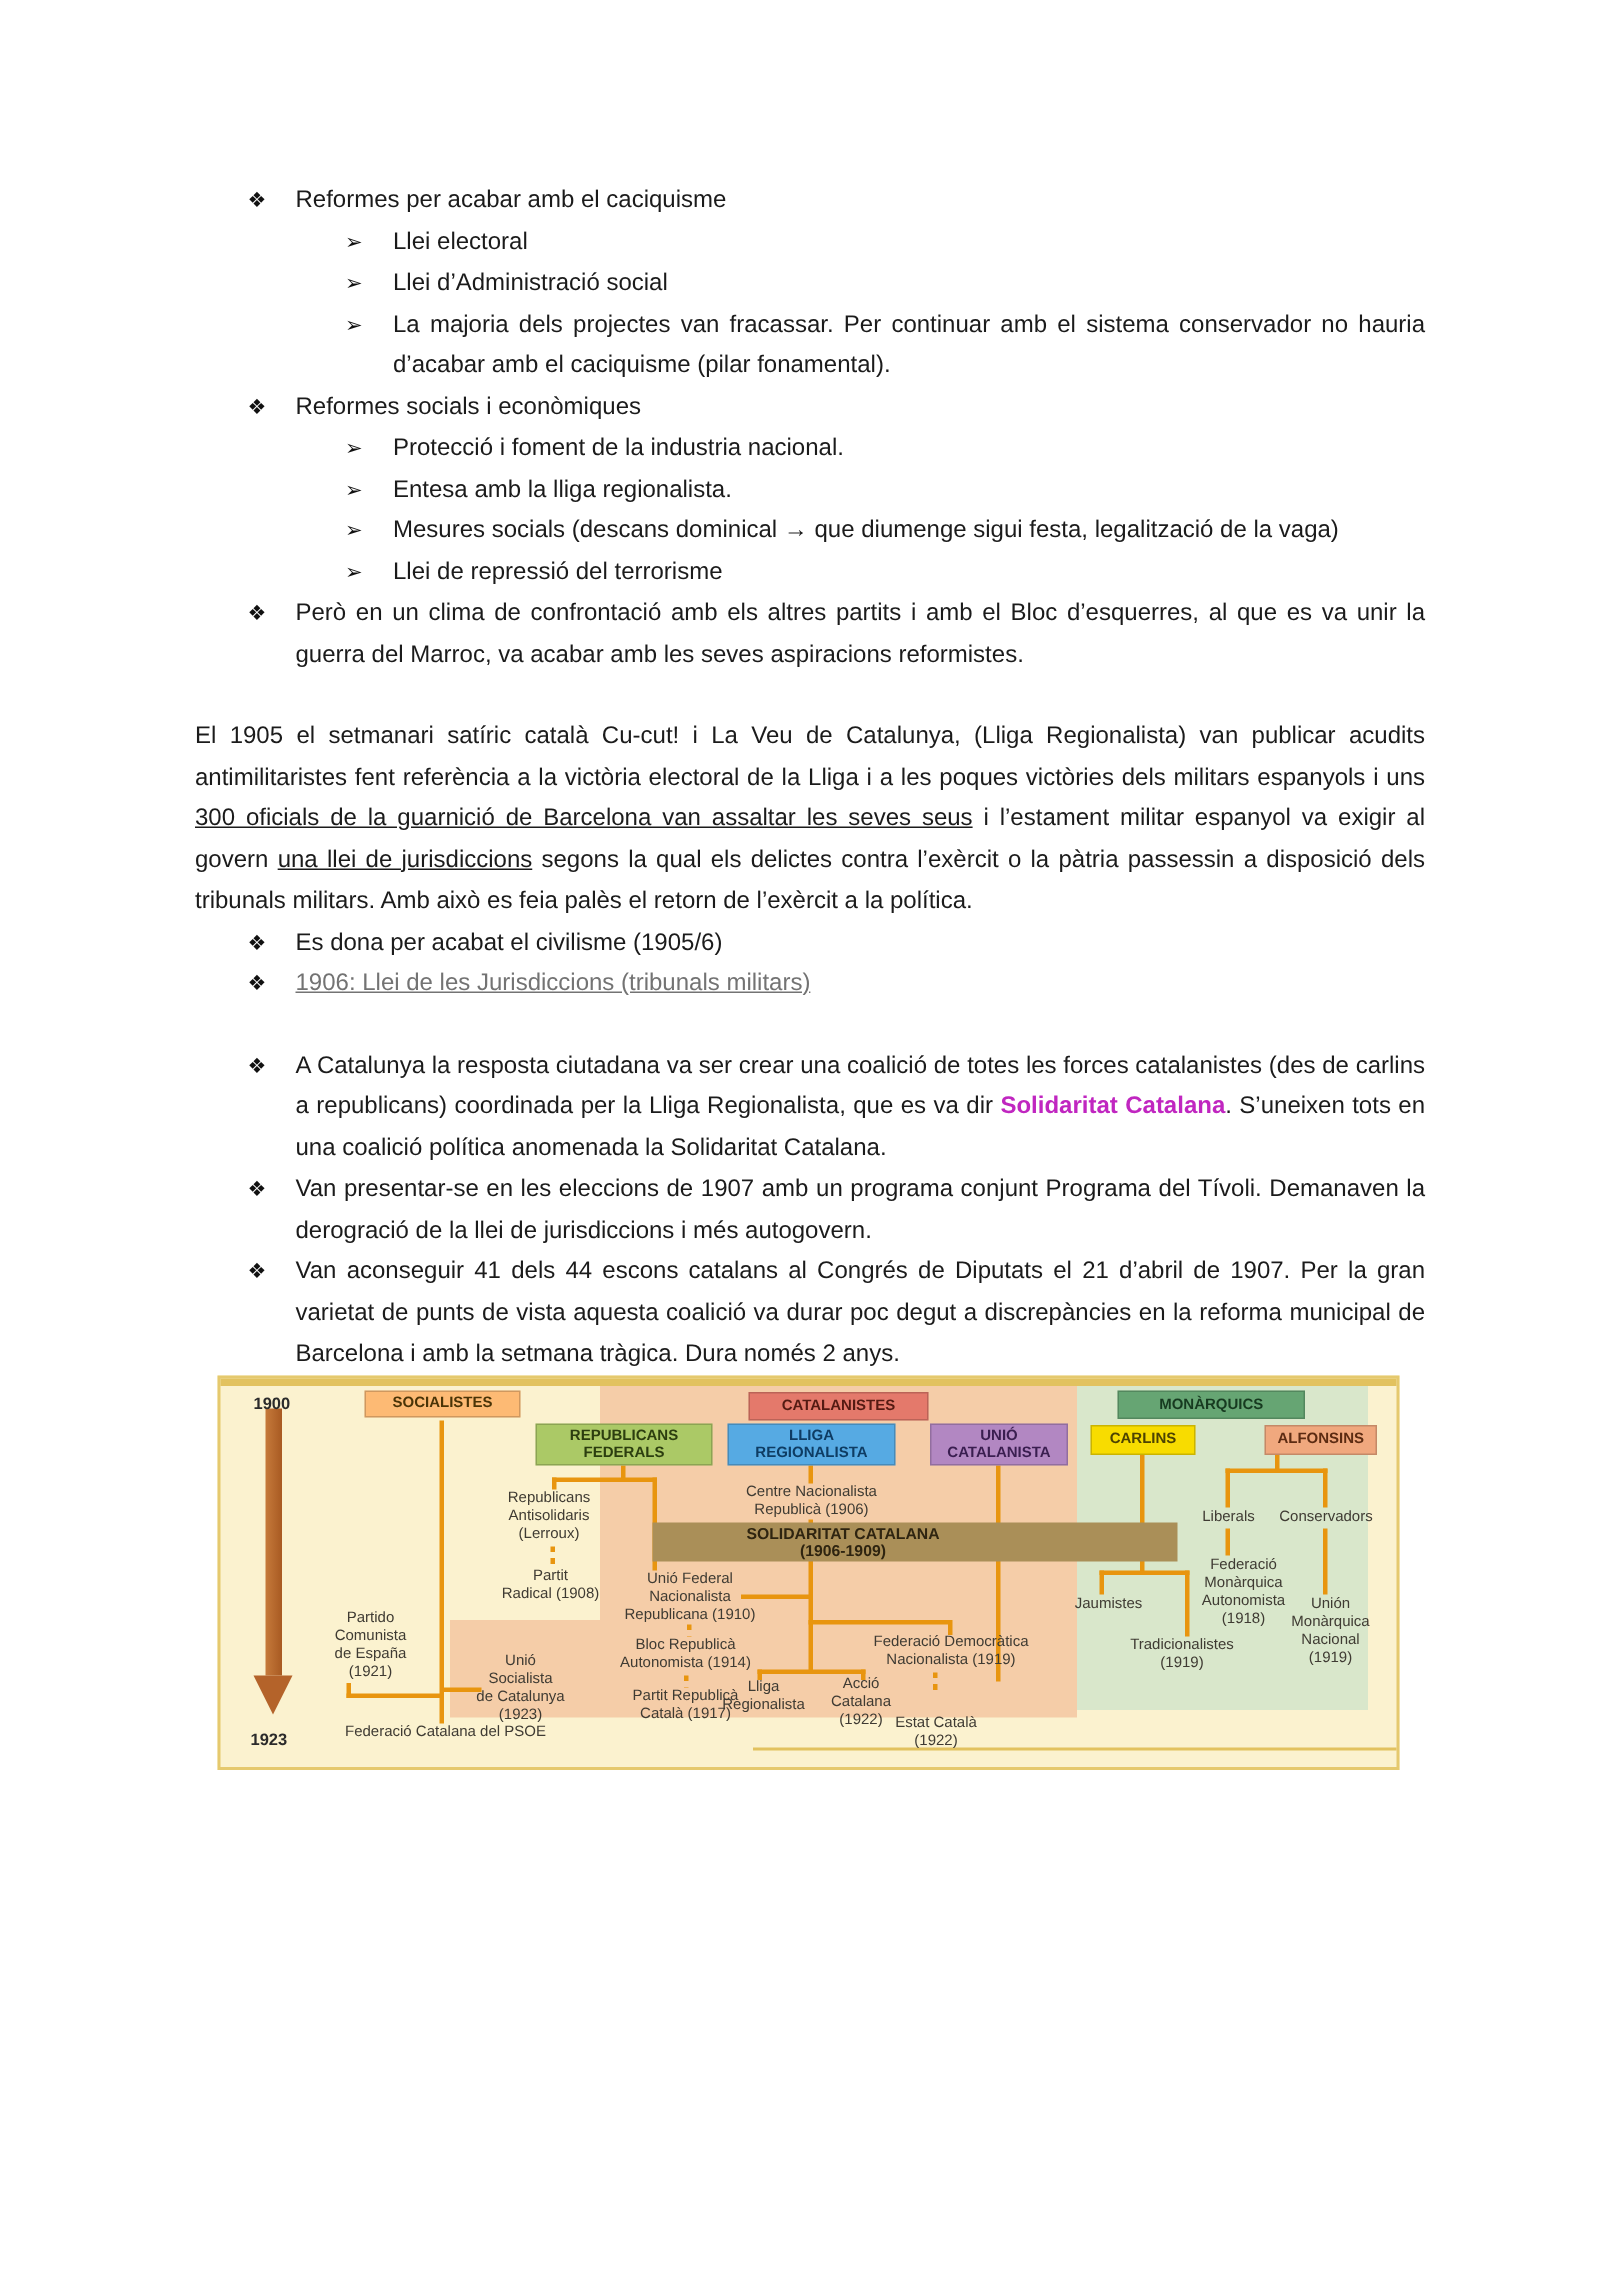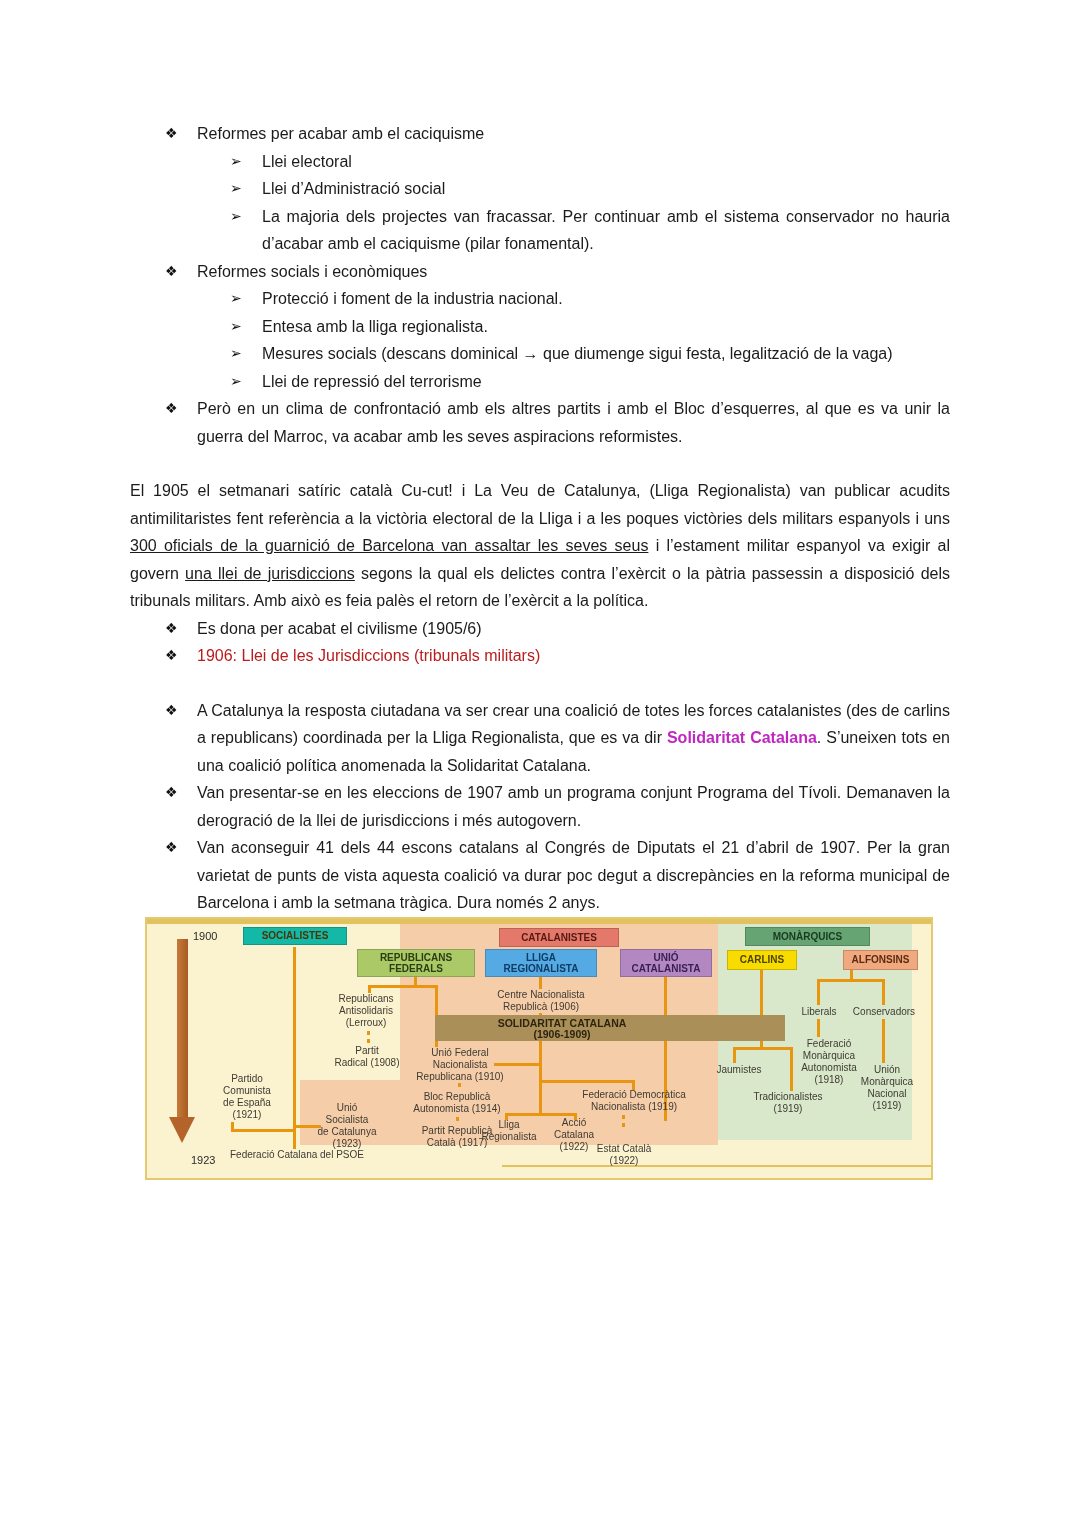--- a/index.html
+++ b/index.html
@@ -9,39 +9,39 @@
   .li{display:flex;}
   .lv1{margin-left:35px;}
   .lv2{margin-left:100px;}
   .bullet{flex:0 0 32px;font-size:14px;color:#111;}
   .txt{flex:1;text-align:justify;}
   .para{text-align:justify;}
   .h-blue{color:#2431C8;font-weight:bold;}
   .sp{height:27px;}
   .ul{text-decoration:underline;}
   .magenta{color:#C026C0;font-weight:bold;}
-  .link{color:#b91c1c;cursor:pointer;}
+  .link{color:#737373;text-decoration:underline;cursor:pointer;}
 
   
   .dtitle{color:#1E3A6E;font-weight:bold;font-size:12.5px;margin:16px 0 8px 15px;letter-spacing:.2px;}
   #diagram{position:relative;width:788px;height:263px;margin-left:15px;
            background:#FBF2CF;border:2px solid #E5C96E;box-sizing:border-box;font-family:"Liberation Sans",sans-serif;}
   .region{position:absolute;z-index:0;}
   .ln{position:absolute;background:#E8950F;z-index:1;}
   .lnd{position:absolute;width:3px;z-index:1;
        background:repeating-linear-gradient(to bottom,#E8950F 0 4px,transparent 4px 8px);}
   .bar{position:absolute;left:288px;top:96px;width:350px;height:26px;background:#AA8F58;z-index:2;}
   .bartxt{position:absolute;left:295px;top:99px;width:240px;z-index:2;text-align:center;
           font-weight:bold;font-size:10.5px;line-height:11px;color:#2E2410;white-space:pre-line;}
   .gbox{position:absolute;display:flex;align-items:center;justify-content:center;z-index:3;
         text-align:center;font-weight:bold;font-size:10px;line-height:11px;white-space:pre-line;
         border:1px solid rgba(0,0,0,0.18);box-sizing:border-box;}
   .node{position:absolute;z-index:3;font-size:10px;line-height:12px;text-align:center;
         white-space:pre-line;color:#3F3B33;}
-  .tl{position:absolute;z-index:3;font-weight:normal;font-size:11px;color:#2b2b2b;margin-left:24px;}
+  .tl{position:absolute;z-index:3;font-weight:bold;font-size:11px;color:#2b2b2b;}
   .tlbar{position:absolute;left:30px;top:20px;width:11px;height:178px;z-index:2;
          background:linear-gradient(to right,#C67A3B,#A85A22);}
   .tlhead{position:absolute;left:22px;top:198px;width:0;height:0;z-index:2;
           border-left:13px solid transparent;border-right:13px solid transparent;
           border-top:26px solid #B4632A;}
 </style>
 </head>
 <body>
 
 <div class="doc">
@@ -161,21 +161,21 @@
     <div class="ln" style="left:670px;top:60px;width:68px;height:3px;"></div>
     <div class="ln" style="left:670px;top:60px;width:3px;height:26px;"></div>
     <div class="ln" style="left:735px;top:60px;width:3px;height:26px;"></div>
     <div class="ln" style="left:670px;top:100px;width:3px;height:18px;"></div>
     <div class="ln" style="left:735px;top:100px;width:3px;height:44px;"></div>
 
     <div class="bar"></div>
     <div class="bartxt">SOLIDARITAT CATALANA
 (1906-1909)</div>
 
-    <div class="gbox" style="left:96px;top:8px;width:104px;height:18px;background:#14b8a6;color:#4A3407;">SOCIALISTES</div>
+    <div class="gbox" style="left:96px;top:8px;width:104px;height:18px;background:#fdba74;color:#4A3407;">SOCIALISTES</div>
     <div class="gbox" style="left:352px;top:9px;width:120px;height:19px;background:#E4796B;color:#541A12;">CATALANISTES</div>
     <div class="gbox" style="left:598px;top:8px;width:125px;height:19px;background:#66A573;color:#173A20;">MONÀRQUICS</div>
     <div class="gbox" style="left:210px;top:30px;width:118px;height:28px;background:#ABC966;color:#2C3E0F;">REPUBLICANS
 FEDERALS</div>
     <div class="gbox" style="left:338px;top:30px;width:112px;height:28px;background:#56AAE3;color:#0E3C63;">LLIGA
 REGIONALISTA</div>
     <div class="gbox" style="left:473px;top:30px;width:92px;height:28px;background:#B287C2;color:#3A1E50;">UNIÓ
 CATALANISTA</div>
     <div class="gbox" style="left:580px;top:31px;width:70px;height:20px;background:#F8DC00;color:#4D4302;">CARLINS</div>
     <div class="gbox" style="left:668px;top:31px;width:75px;height:20px;background:#F0A87E;color:#5C2B12;margin-left:28px;">ALFONSINS</div>

